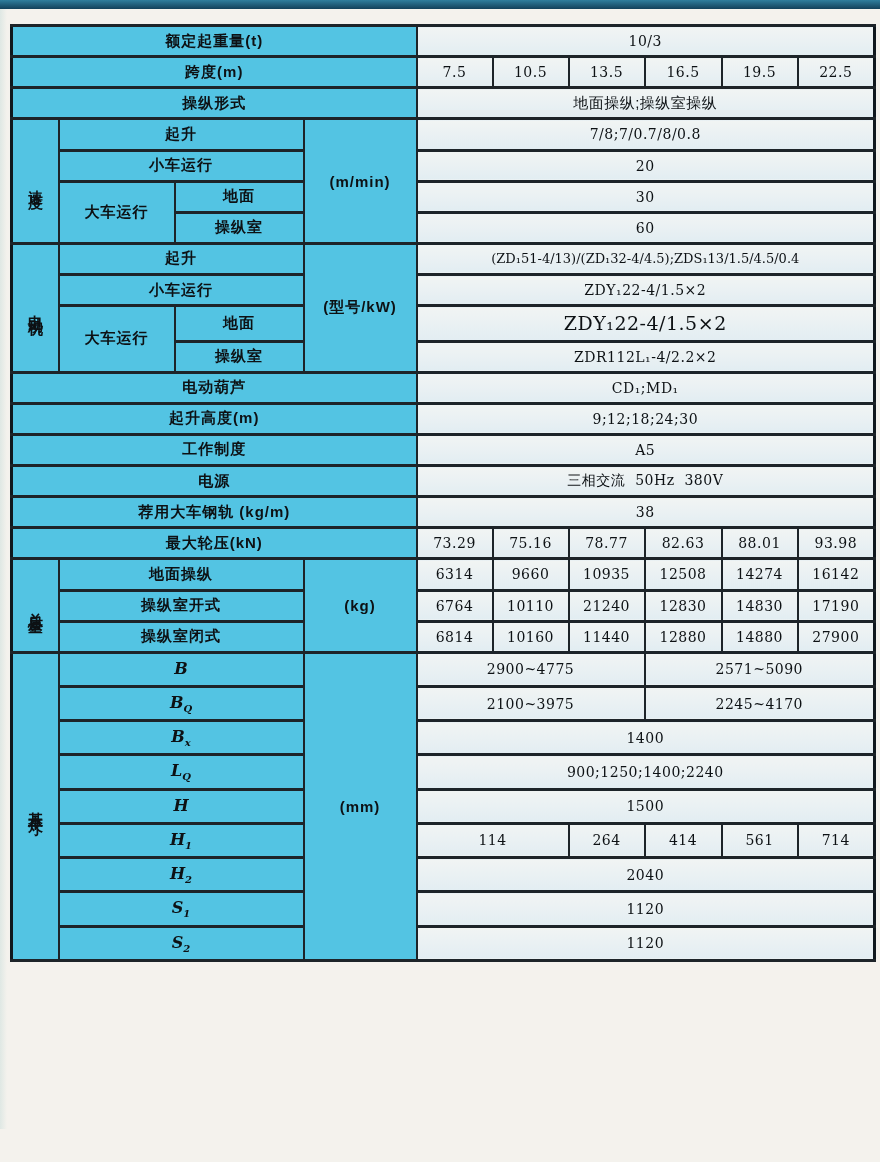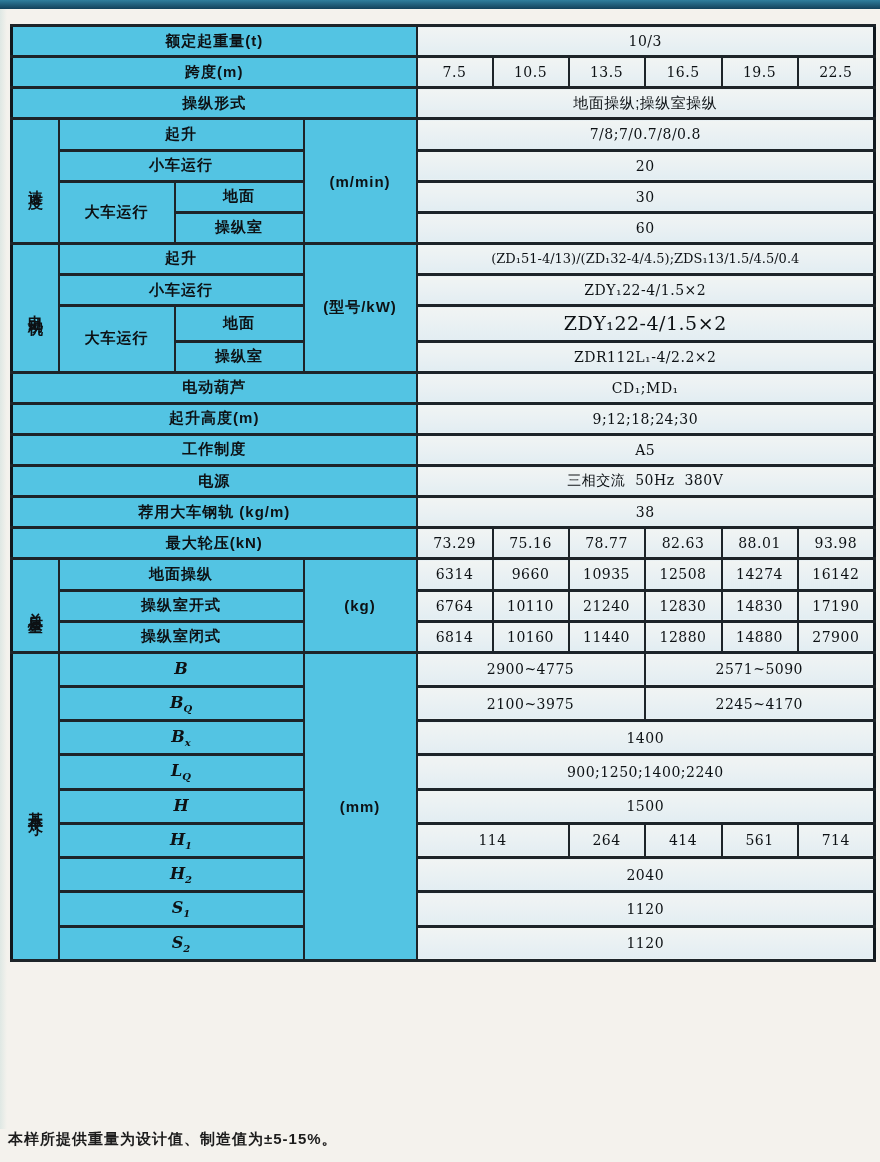--- a/index.html
+++ b/index.html
@@ -268,14 +268,13 @@
     </tr>
     <tr>
       <td class="lab" colspan="2">
         <span class="dim"><span>S</span><sub>2</sub></span>
       </td>
       <td class="val" colspan="6">1120</td>
     </tr>
   </tbody>
     </table>
 
-  <div class="footnote">本样所提供重量为设计值、制造值为±5-15%。</div>
 </div>
 
 </body></html>

